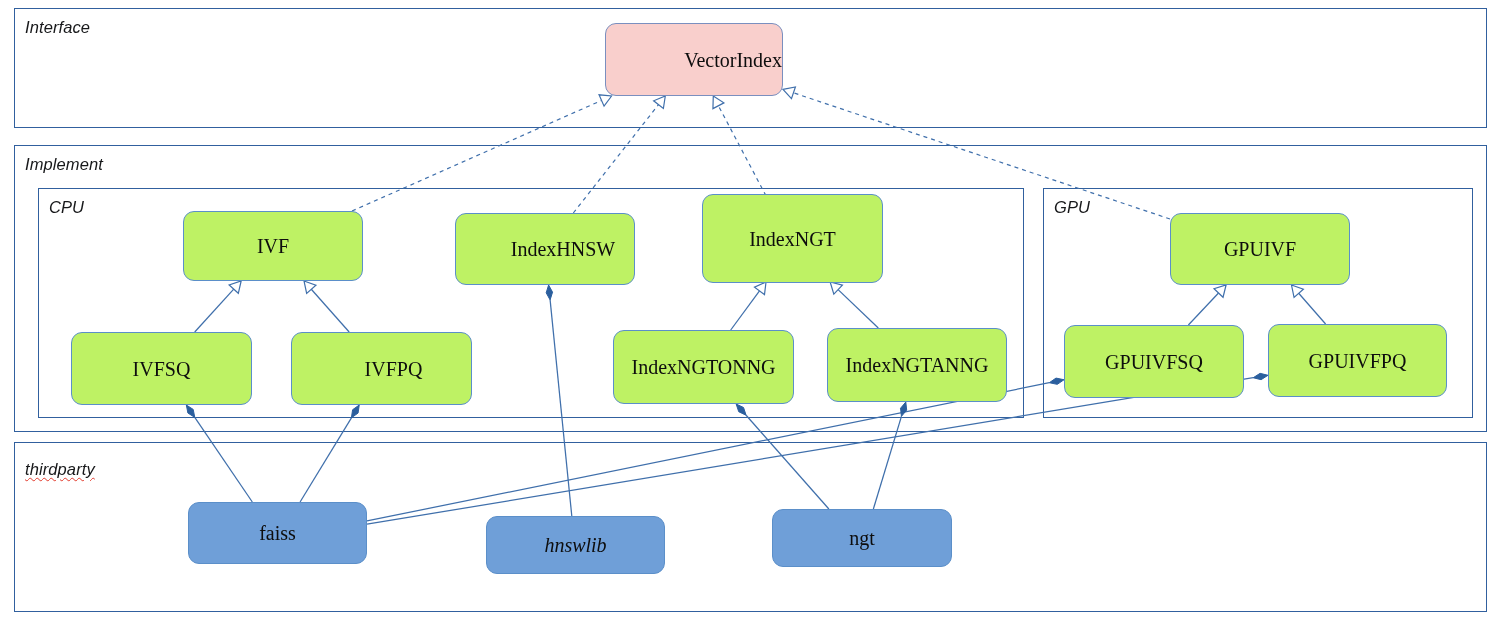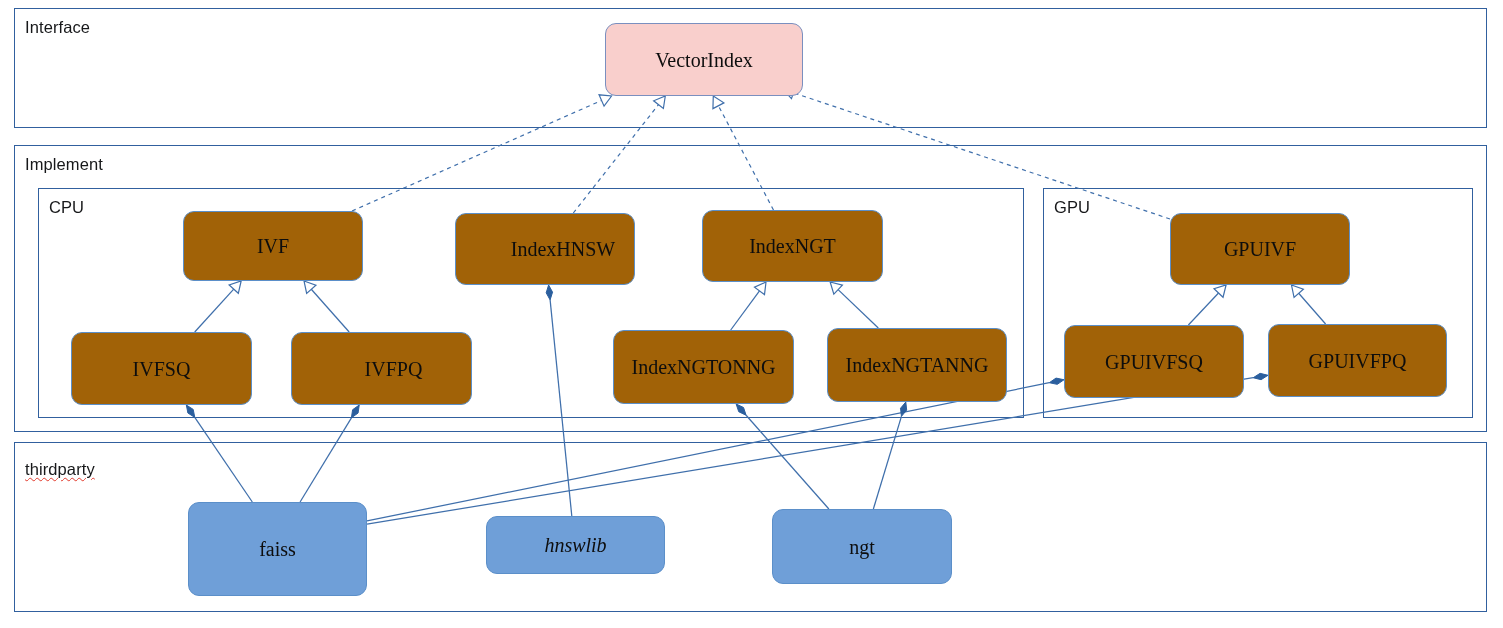--- a/index.html
+++ b/index.html
@@ -1,30 +1,30 @@
 <!DOCTYPE html>
 <html><head>
 <meta charset="utf-8">
 <style>
   html,body{margin:0;padding:0;background:#ffffff;}
   #canvas{position:relative;width:1503px;height:628px;background:#ffffff;
           font-family:"Liberation Sans",sans-serif;overflow:hidden;}
   svg#wires{position:absolute;left:0;top:0;width:1503px;height:628px;}
   .grp{position:absolute;border:1.4px solid #31609e;background:transparent;box-sizing:border-box;}
   .grp-label{position:absolute;font-family:"Liberation Sans",sans-serif;
-             font-size:16.5px;color:#17181a;white-space:nowrap;letter-spacing:.1px;}
+             font-size:16.5px;color:#17181a;white-space:nowrap;letter-spacing:.1px;font-style:italic;}
   .grp-label.spell{text-decoration:underline;text-decoration-color:#e23b2e;
                    text-decoration-style:wavy;text-decoration-thickness:1px;
                    text-underline-offset:2px;margin-top:8px;}
   .node{position:absolute;box-sizing:border-box;border-radius:11px;
         display:flex;align-items:center;justify-content:center;
         font-family:"Liberation Serif",serif;font-size:20px;color:#0d0d0d;
         text-align:center;line-height:1.1;}
   .n-iface{background:#f9cfcc;border:1.3px solid #7a8fbf;}
-  .n-impl{background:#a16207;border:1.3px solid #5b8fc9;}
+  .n-impl{background:#bef264;border:1.3px solid #5b8fc9;}
   .n-third{background:#6f9fd8;border:1.3px solid #5b8fc9;}
 </style>
 </head>
 <body>
 
 <div id="canvas">
 
   <div class="grp" id="grp-interface" style="left: 14px; top: 8px; width: 1473px; height: 120px; border-color: rgb(49, 96, 158);"></div>
   <div class="grp" id="grp-implement" style="left: 14px; top: 145px; width: 1473px; height: 287px; border-color: rgb(49, 96, 158);"></div>
   <div class="grp" id="grp-cpu" style="left: 38px; top: 188px; width: 986px; height: 230px; border-color: rgb(49, 96, 158);"></div>
@@ -68,30 +68,30 @@
       <polygon points="1268,375.2923611111111 1261.1221955839574,379.6725216577879 1253.2007714987926,377.7383447106163 1260.0785759148353,373.3581841639394" fill="#2b5f9e" stroke="#2b5f9e" stroke-width="1"></polygon>
       <line x1="571.7878289473684" y1="516" x2="550.1092587647074" y2="299.92507096626406" stroke="#3f6fab" stroke-width="1.25" fill="none"></line>
       <polygon points="548.6118421052631,285 552.544565574455,292.1430865957839 550.1092587647074,299.92507096626406 546.1765352955156,292.7819843704802" fill="#2b5f9e" stroke="#2b5f9e" stroke-width="1"></polygon>
       <line x1="828.8871866295265" y1="509" x2="746.0997765884541" y2="415.24391102604113" stroke="#3f6fab" stroke-width="1.25" fill="none"></line>
       <polygon points="736.1713091922005,404 743.5342439092161,407.50388246848644 746.0997765884541,415.24391102604113 738.7368418714385,411.7400285575547" fill="#2b5f9e" stroke="#2b5f9e" stroke-width="1"></polygon>
       <line x1="873.3636363636364" y1="509" x2="901.4377678586357" y2="416.3553660665021" stroke="#3f6fab" stroke-width="1.25" fill="none"></line>
       <polygon points="905.7878787878788,402 906.6753014174443,410.10570669815627 901.4377678586357,416.3553660665021 900.5503452290701,408.2496593683459" fill="#2b5f9e" stroke="#2b5f9e" stroke-width="1"></polygon>
     </svg>
 
   <div id="node-layer">
-      <div class="node n-iface" style="left: 605px; top: 23px; width: 198px; height: 73px;">
+      <div class="node n-iface" style="left: 605px; top: 23px; width: 178px; height: 73px; justify-content: flex-end;">
         <span>VectorIndex</span>
       </div>
       <div class="node n-impl" style="left: 183px; top: 211px; width: 180px; height: 70px;">
         <span>IVF</span>
       </div>
       <div class="node n-impl" style="left: 455px; top: 213px; width: 180px; height: 72px; padding-left: 36px;">
         <span>IndexHNSW</span>
       </div>
-      <div class="node n-impl" style="left: 702px; top: 210px; width: 181px; height: 72px;">
+      <div class="node n-impl" style="left: 702px; top: 194px; width: 181px; height: 89px;">
         <span>IndexNGT</span>
       </div>
       <div class="node n-impl" style="left: 71px; top: 332px; width: 181px; height: 73px;">
         <span>IVFSQ</span>
       </div>
       <div class="node n-impl" style="left: 291px; top: 332px; width: 181px; height: 73px; padding-left: 24px;">
         <span>IVFPQ</span>
       </div>
       <div class="node n-impl" style="left: 613px; top: 330px; width: 181px; height: 74px;">
         <span>IndexNGTONNG</span>
@@ -101,23 +101,23 @@
       </div>
       <div class="node n-impl" style="left: 1170px; top: 213px; width: 180px; height: 72px;">
         <span>GPUIVF</span>
       </div>
       <div class="node n-impl" style="left: 1064px; top: 325px; width: 180px; height: 73px;">
         <span>GPUIVFSQ</span>
       </div>
       <div class="node n-impl" style="left: 1268px; top: 324px; width: 179px; height: 73px;">
         <span>GPUIVFPQ</span>
       </div>
-      <div class="node n-third" style="left: 188px; top: 502px; width: 179px; height: 94px;">
+      <div class="node n-third" style="left: 188px; top: 502px; width: 179px; height: 62px;">
         <span>faiss</span>
       </div>
       <div class="node n-third" style="left: 486px; top: 516px; width: 179px; height: 58px; font-style: italic;">
         <span>hnswlib</span>
       </div>
-      <div class="node n-third" style="left: 772px; top: 509px; width: 180px; height: 75px;">
+      <div class="node n-third" style="left: 772px; top: 509px; width: 180px; height: 58px;">
         <span>ngt</span>
       </div>
     </div>
 </div>
 
 </body></html>

